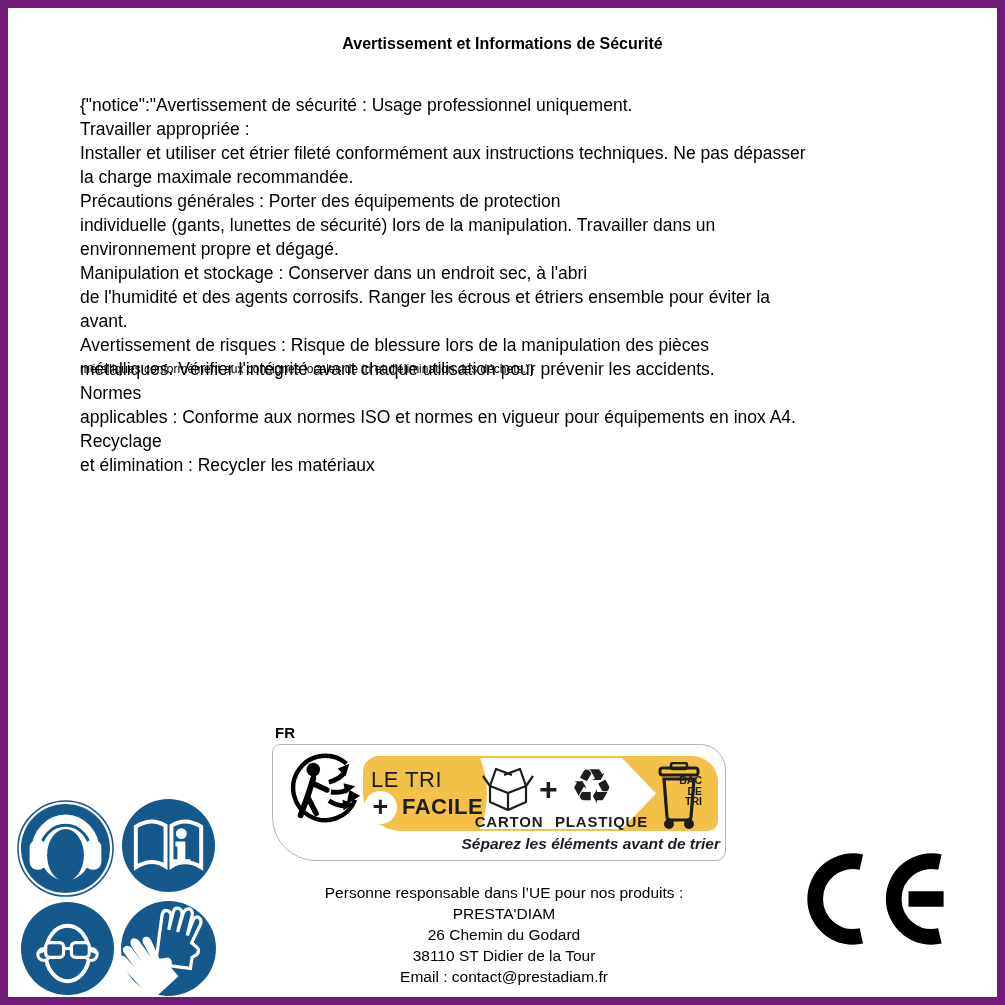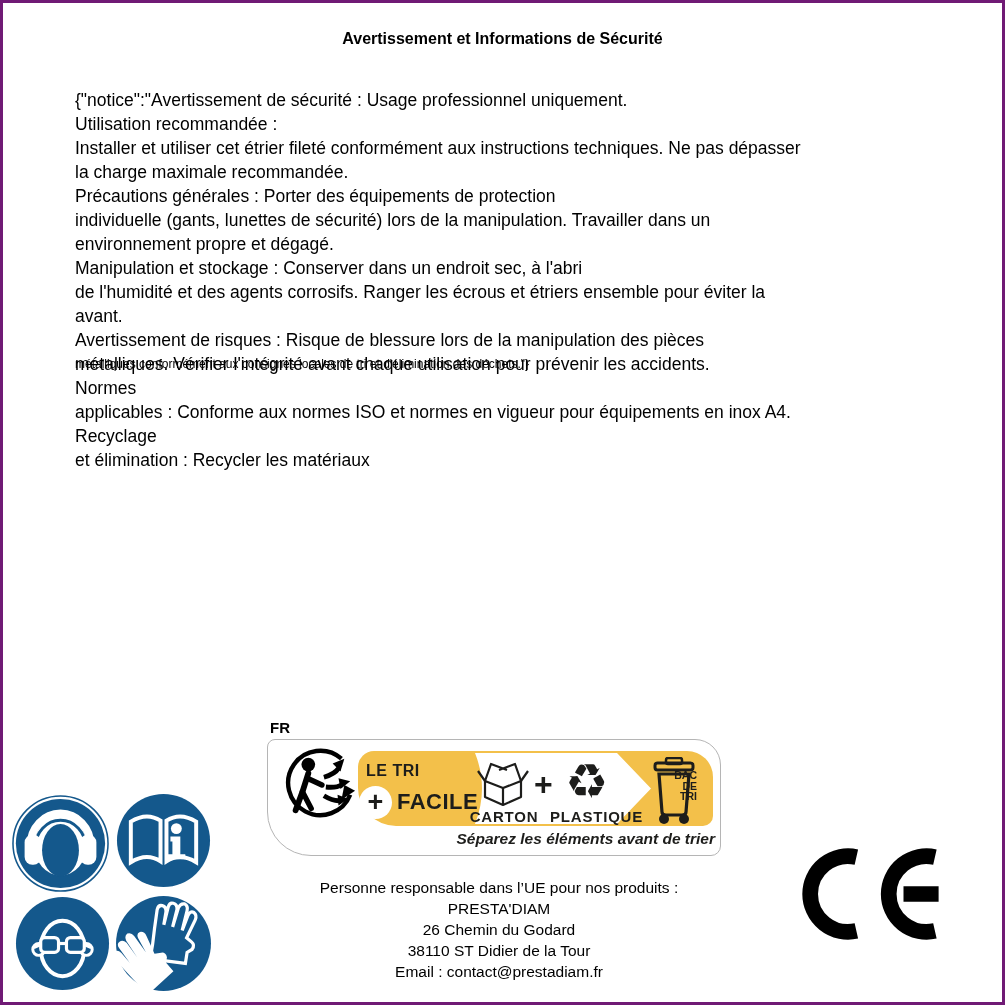--- a/index.html
+++ b/index.html
@@ -1,28 +1,28 @@
 <!DOCTYPE html>
 <html><head>
 <meta charset="utf-8">
 <style>
   html,body{margin:0;padding:0;background:#fff;}
-  .page{position:relative;width:1005px;height:1005px;background:#fff;border:3px solid #701a75;
+  .page{position:relative;width:1005px;height:1005px;background:#fff;border:8px solid #701a75;
         box-sizing:border-box;font-family:"Liberation Sans",sans-serif;color:#000;overflow:hidden;}
   .title{position:absolute;top:27px;left:0;width:100%;text-align:center;font-size:16px;font-weight:700;}
   .notice{position:absolute;left:72px;top:85px;font-size:17.5px;line-height:24px;}
   .notice div{white-space:nowrap;}
   .overlay-line{position:absolute;left:72px;top:354px;font-size:12px;white-space:nowrap;}
   .sicon{position:absolute;}
   .fr{position:absolute;left:267px;top:716px;font-size:15px;font-weight:700;}
   .tri-box{position:absolute;left:264px;top:736px;width:454px;height:117px;background:#fff;
            border:1.5px solid #b5b5b5;border-radius:8px 26px 10px 44px;box-sizing:border-box;}
   .yellow{position:absolute;left:355px;top:748px;width:355px;height:75px;background:#F3C04A;
           border-radius:16px 26px 10px 38px;}
-  .letri{position:absolute;left:363px;top:759px;font-size:16px;font-weight:700;color:#1d1d1b;letter-spacing:.5px;}
+  .letri{position:absolute;left:363px;top:759px;font-size:22px;font-weight:400;color:#1d1d1b;letter-spacing:.5px;}
   .plus-circle{position:absolute;left:356px;top:783px;width:33px;height:33px;background:#fff;border-radius:50%;
           text-align:center;line-height:32px;font-size:27px;font-weight:800;color:#1d1d1b;}
   .facile{position:absolute;left:394px;top:786px;font-size:22px;font-weight:800;color:#1d1d1b;letter-spacing:.5px;}
   .mat-label{position:absolute;top:805px;text-align:center;font-size:15px;font-weight:700;color:#1d1d1b;letter-spacing:.8px;}
   .carton-label{left:462px;width:78px;}
   .plastique-label{left:547px;width:90px;}
   .joiner{position:absolute;left:531px;top:763px;font-size:32px;font-weight:800;color:#1d1d1b;}
   .recycle-glyph{position:absolute;left:562px;top:752px;font-size:48px;line-height:52px;color:#1d1d1b;
           font-family:"DejaVu Sans",sans-serif;}
   .bin-text{position:absolute;left:648px;top:767px;width:46px;text-align:right;font-size:10.5px;
@@ -34,21 +34,21 @@
 </style>
 </head>
 <body>
 
 <div class="page">
 
   <div class="title">Avertissement et Informations de Sécurité</div>
 
   <div class="notice">
     <div>{"notice":"Avertissement de sécurité : Usage professionnel uniquement.</div>
-    <div>Utilisation recommandée :</div>
+    <div>Travailler appropriée :</div>
     <div>Installer et utiliser cet étrier fileté conformément aux instructions techniques. Ne pas dépasser</div>
     <div>la charge maximale recommandée.</div>
     <div>Précautions générales : Porter des équipements de protection</div>
     <div>individuelle (gants, lunettes de sécurité) lors de la manipulation. Travailler dans un</div>
     <div>environnement propre et dégagé.</div>
     <div>Manipulation et stockage : Conserver dans un endroit sec, à l'abri</div>
     <div>de l'humidité et des agents corrosifs. Ranger les écrous et étriers ensemble pour éviter la</div>
     <div>avant.</div>
     <div>Avertissement de risques : Risque de blessure lors de la manipulation des pièces</div>
     <div>métalliques. Vérifier l'intégrité avant chaque utilisation pour prévenir les accidents.</div>

